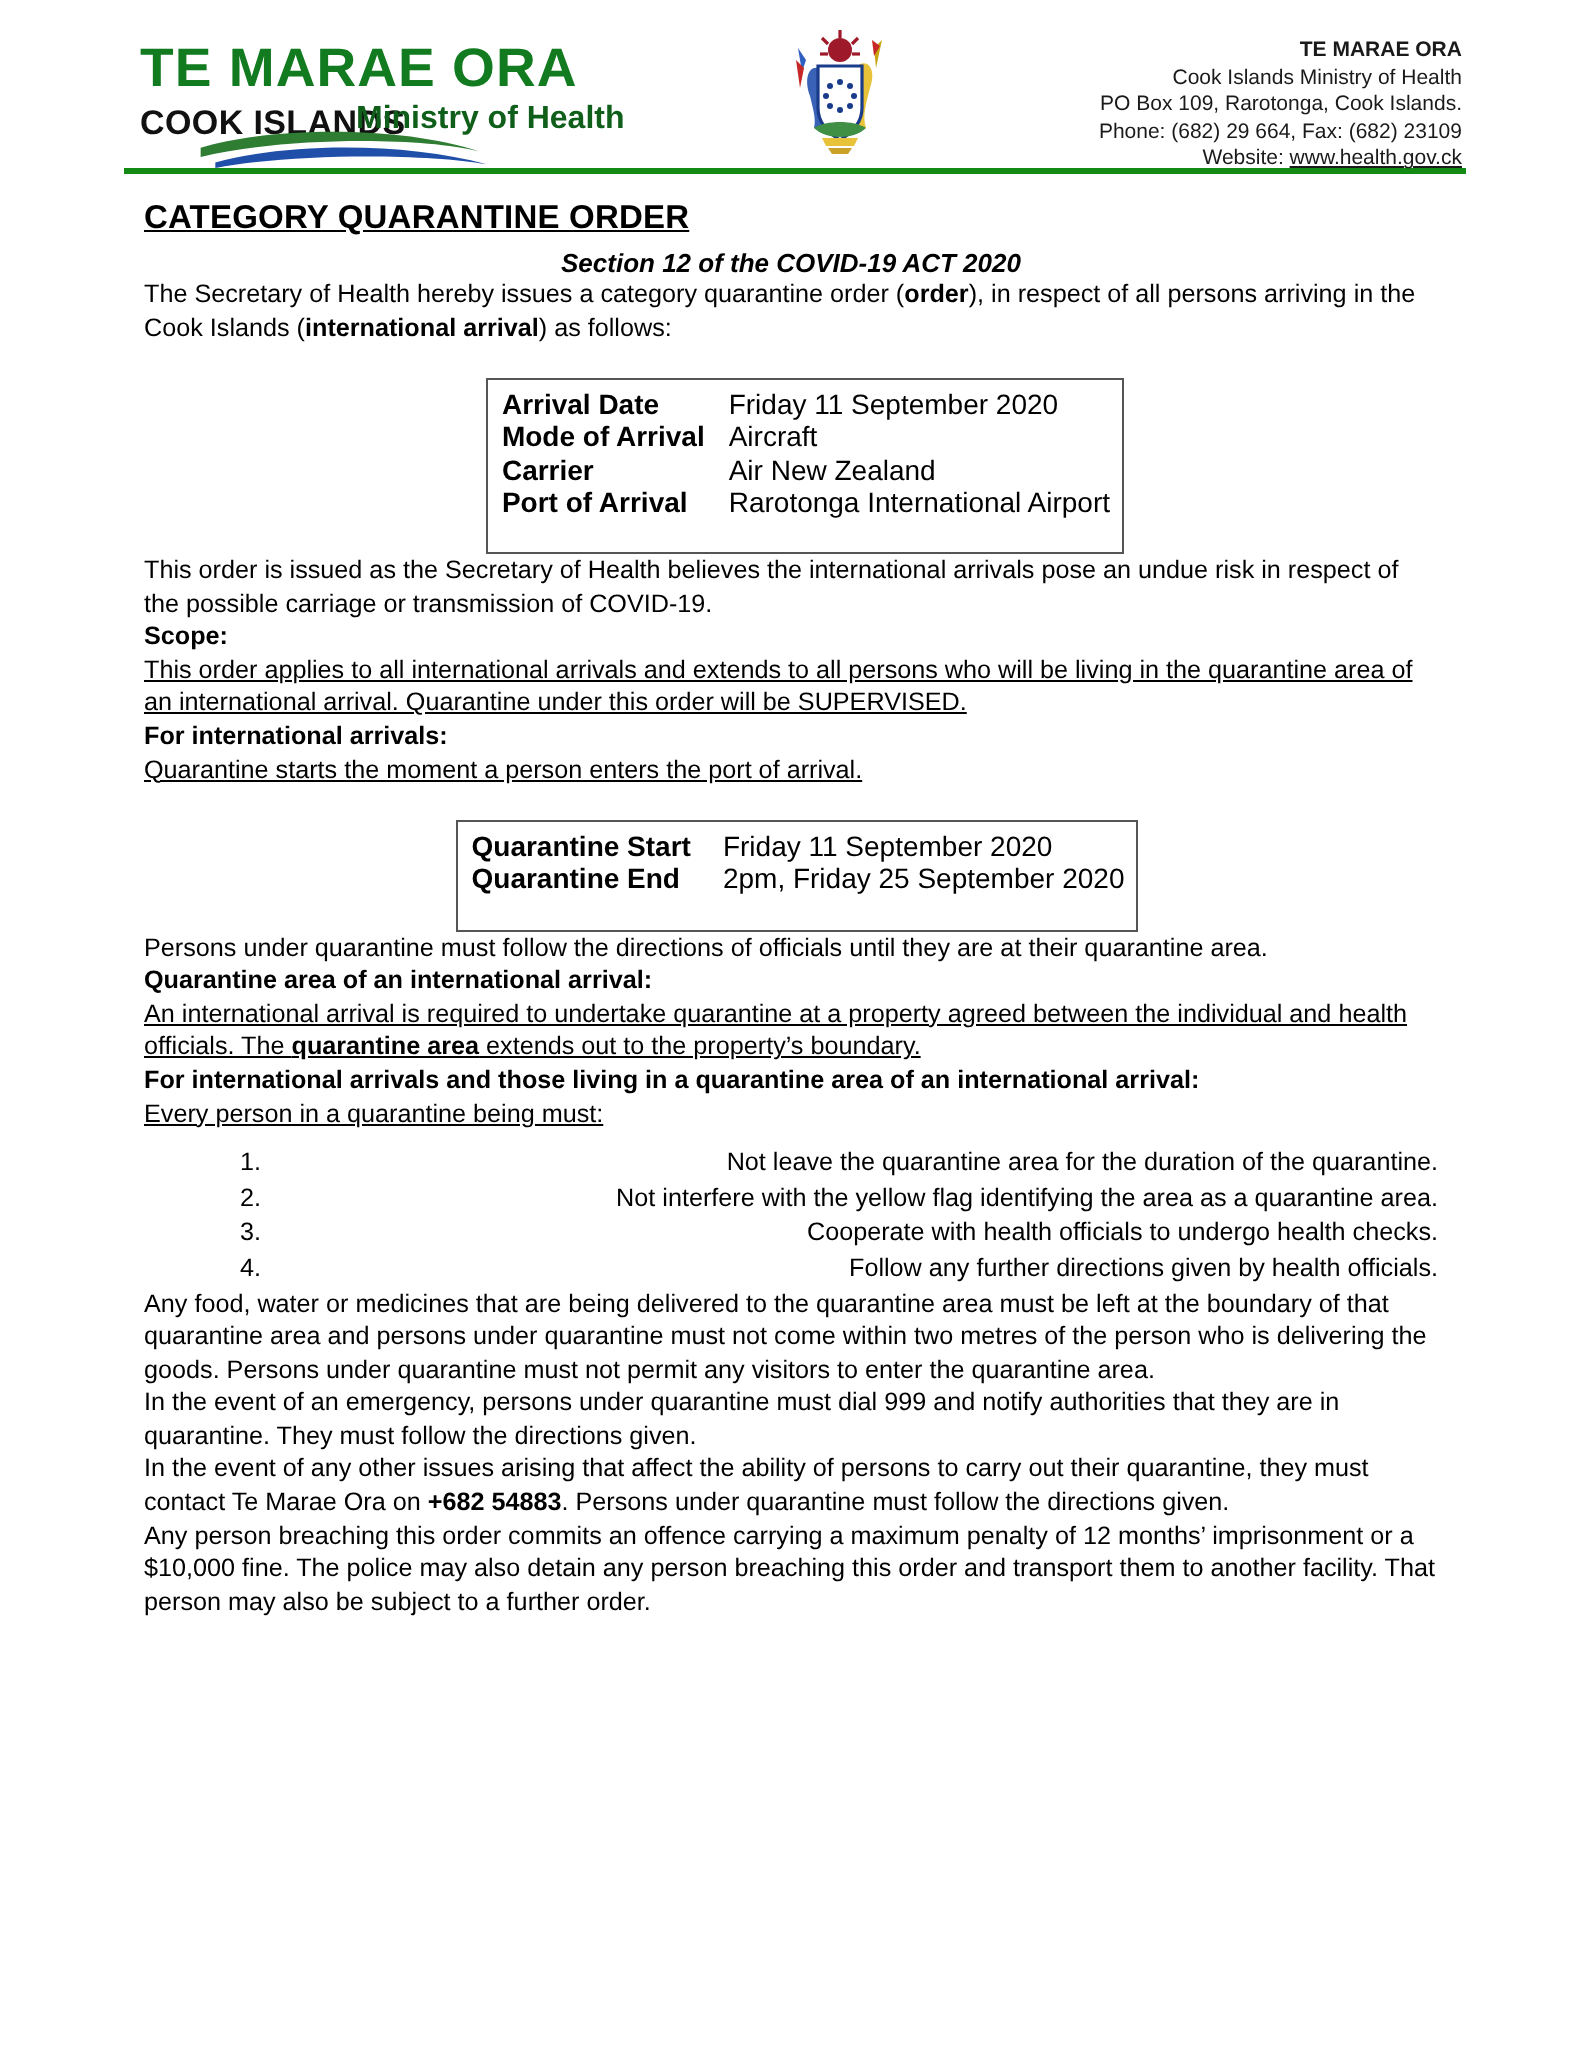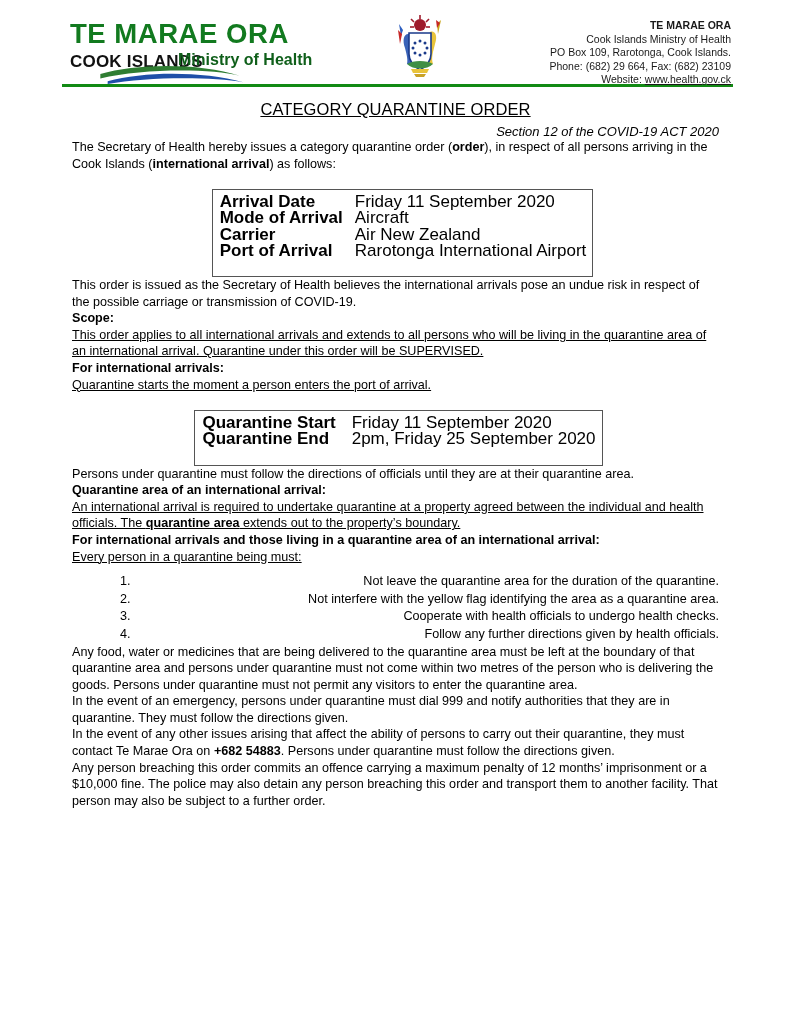--- a/index.html
+++ b/index.html
@@ -119,31 +119,31 @@
     padding: 0 72px 0 72px;
     box-sizing: border-box;
   }
   .doc-date {
     text-align: right;
     font-size: 12.6px;
     margin-top: 14px;
     padding-right: 0px;
   }
   .title {
-    text-align: center;
-    font-weight: normal;
+    text-align: left;
+    font-weight: bold;
     font-size: 16.5px;
     text-decoration: underline;
     margin-top: 13px;
     letter-spacing: 0.1px;
   }
   .subtitle {
-    text-align: right;
+    text-align: center;
     font-style: italic;
-    font-weight: normal;
+    font-weight: bold;
     font-size: 13px;
     margin-top: 5px;
   }
   p.body-text {
     font-size: 12.6px;
     line-height: 16.6px;
     margin: 0;
     text-align: left;
   }
   .gap-lg { margin-top: 17px; }
@@ -157,21 +157,21 @@
   .b { font-weight: bold; }
 
   
   .info-table-wrap {
     display: flex;
     justify-content: center;
   }
   .info-table {
     border: 1px solid #555555;
     border-collapse: collapse;
-    font-size: 17px;
+    font-size: 14px;
     line-height: 16.2px;
   }
   .info-table td {
     padding: 0;
     border: none;
     vertical-align: top;
   }
   .info-table td.label {
     font-weight: bold;
     padding-left: 7px;

